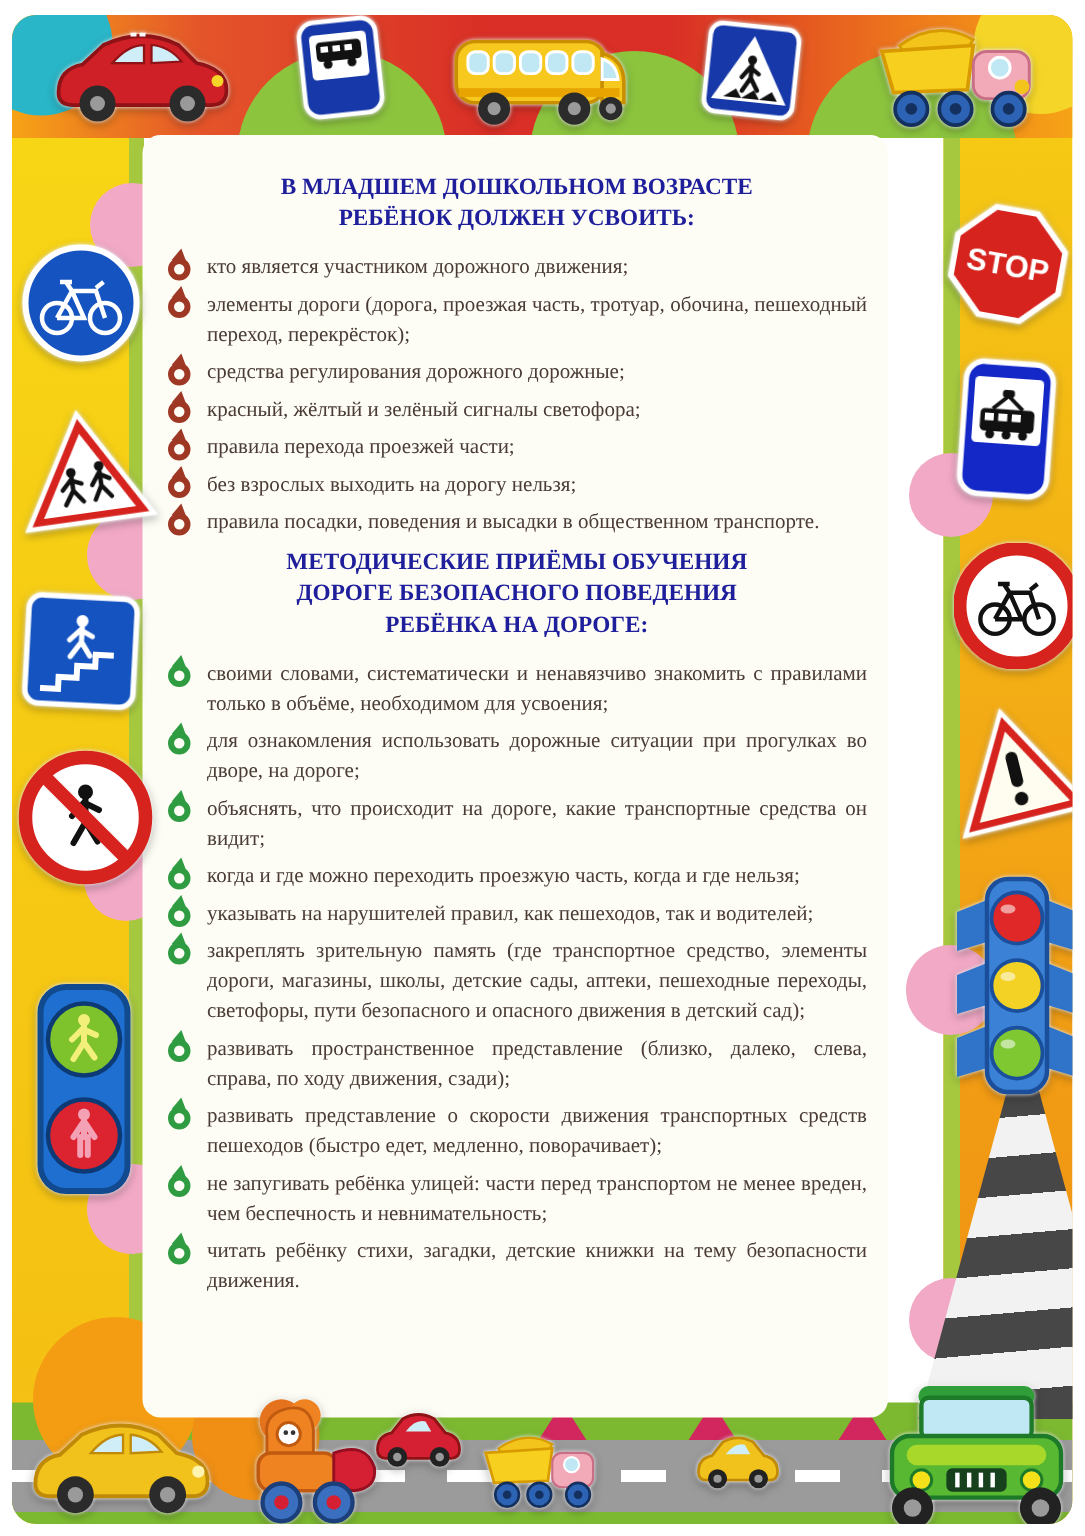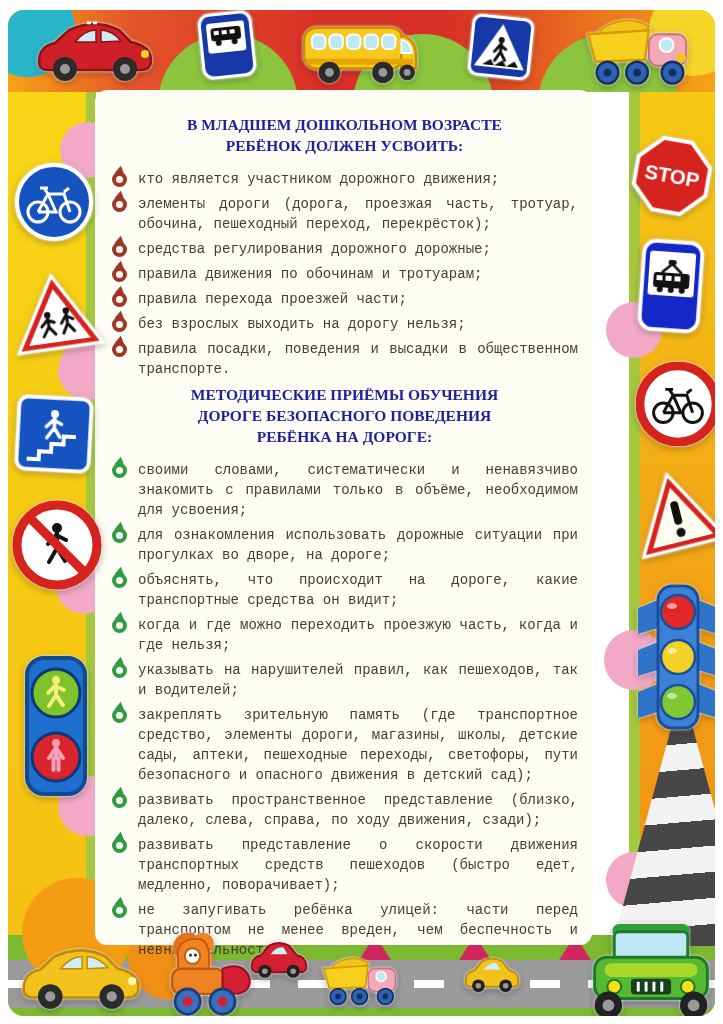--- a/index.html
+++ b/index.html
@@ -23,21 +23,21 @@
   .road{position:absolute;left:0;right:0;bottom:8px;height:48px;background:#9b9b9b;}
   .road .dash{position:absolute;left:0;right:0;top:20px;height:8px;
     background:repeating-linear-gradient(90deg,#ffffff 0 30px,rgba(0,0,0,0) 30px 58px);}
 
   
   .content{position:absolute;left:87px;top:80px;width:497px;height:855px;z-index:3;
     background:#fdfdf6;border-radius:12px;box-sizing:border-box;
     padding:24px 14px 0 16px;color:#4a3b35;font-size:14px;line-height:20px;}
   .heading{color:#1f1f9c;font-weight:bold;font-size:15.5px;line-height:21px;text-align:center;margin:0 0 13px 0;}
   .heading.second{margin-top:0;}
-  ul.list{list-style:none;margin:0;padding:0;font-family:Liberation Mono, monospace;}
+  ul.list{list-style:none;margin:0;padding:0;}
   ul.list li{position:relative;padding-left:27px;margin-bottom:5px;}
   ul.list li .t{display:block;text-align:justify;}
   .sec1{--bc:#9e3723;}
   .sec2{--bc:#2f9c42;}
   .bullet{position:absolute;left:1px;top:3px;width:17px;height:15px;}
   .bullet .ring{position:absolute;left:0;top:0;width:15px;height:15px;border:4px solid var(--bc);
     border-radius:50%;box-sizing:border-box;}
   .bullet .tip{position:absolute;right:-1px;top:-3px;width:0;height:0;border:5px solid transparent;
     border-left:9px solid var(--bc);transform:rotate(40deg);}
 
@@ -406,21 +406,21 @@
               <span class="ring"></span>
               <span class="tip"></span>
             </span>
             <span class="t">средства регулирования дорожного дорожные;</span>
           </li>
         <li>
             <span class="bullet">
               <span class="ring"></span>
               <span class="tip"></span>
             </span>
-            <span class="t">правила движения по обочинам и тротуарам;</span>
+            <span class="t">красный, жёлтый и зелёный сигналы светофора;</span>
           </li>
         <li>
             <span class="bullet">
               <span class="ring"></span>
               <span class="tip"></span>
             </span>
             <span class="t">правила перехода проезжей части;</span>
           </li>
         <li>
             <span class="bullet">
@@ -501,17 +501,24 @@
             </span>
             <span class="t">развивать представление о скорости движения транспортных средств пешеходов (быстро едет, медленно, поворачивает);</span>
           </li>
         <li>
             <span class="bullet">
               <span class="ring"></span>
               <span class="tip"></span>
             </span>
             <span class="t">не запугивать ребёнка улицей: части перед транспортом не менее вреден, чем беспечность и невнимательность;</span>
           </li>
+        <li>
+            <span class="bullet">
+              <span class="ring"></span>
+              <span class="tip"></span>
+            </span>
+            <span class="t">читать ребёнку стихи, загадки, детские книжки на тему безопасности движения.</span>
+          </li>
       </ul>
 
     </div>
   </div>
 </div>
 
 </body></html>

